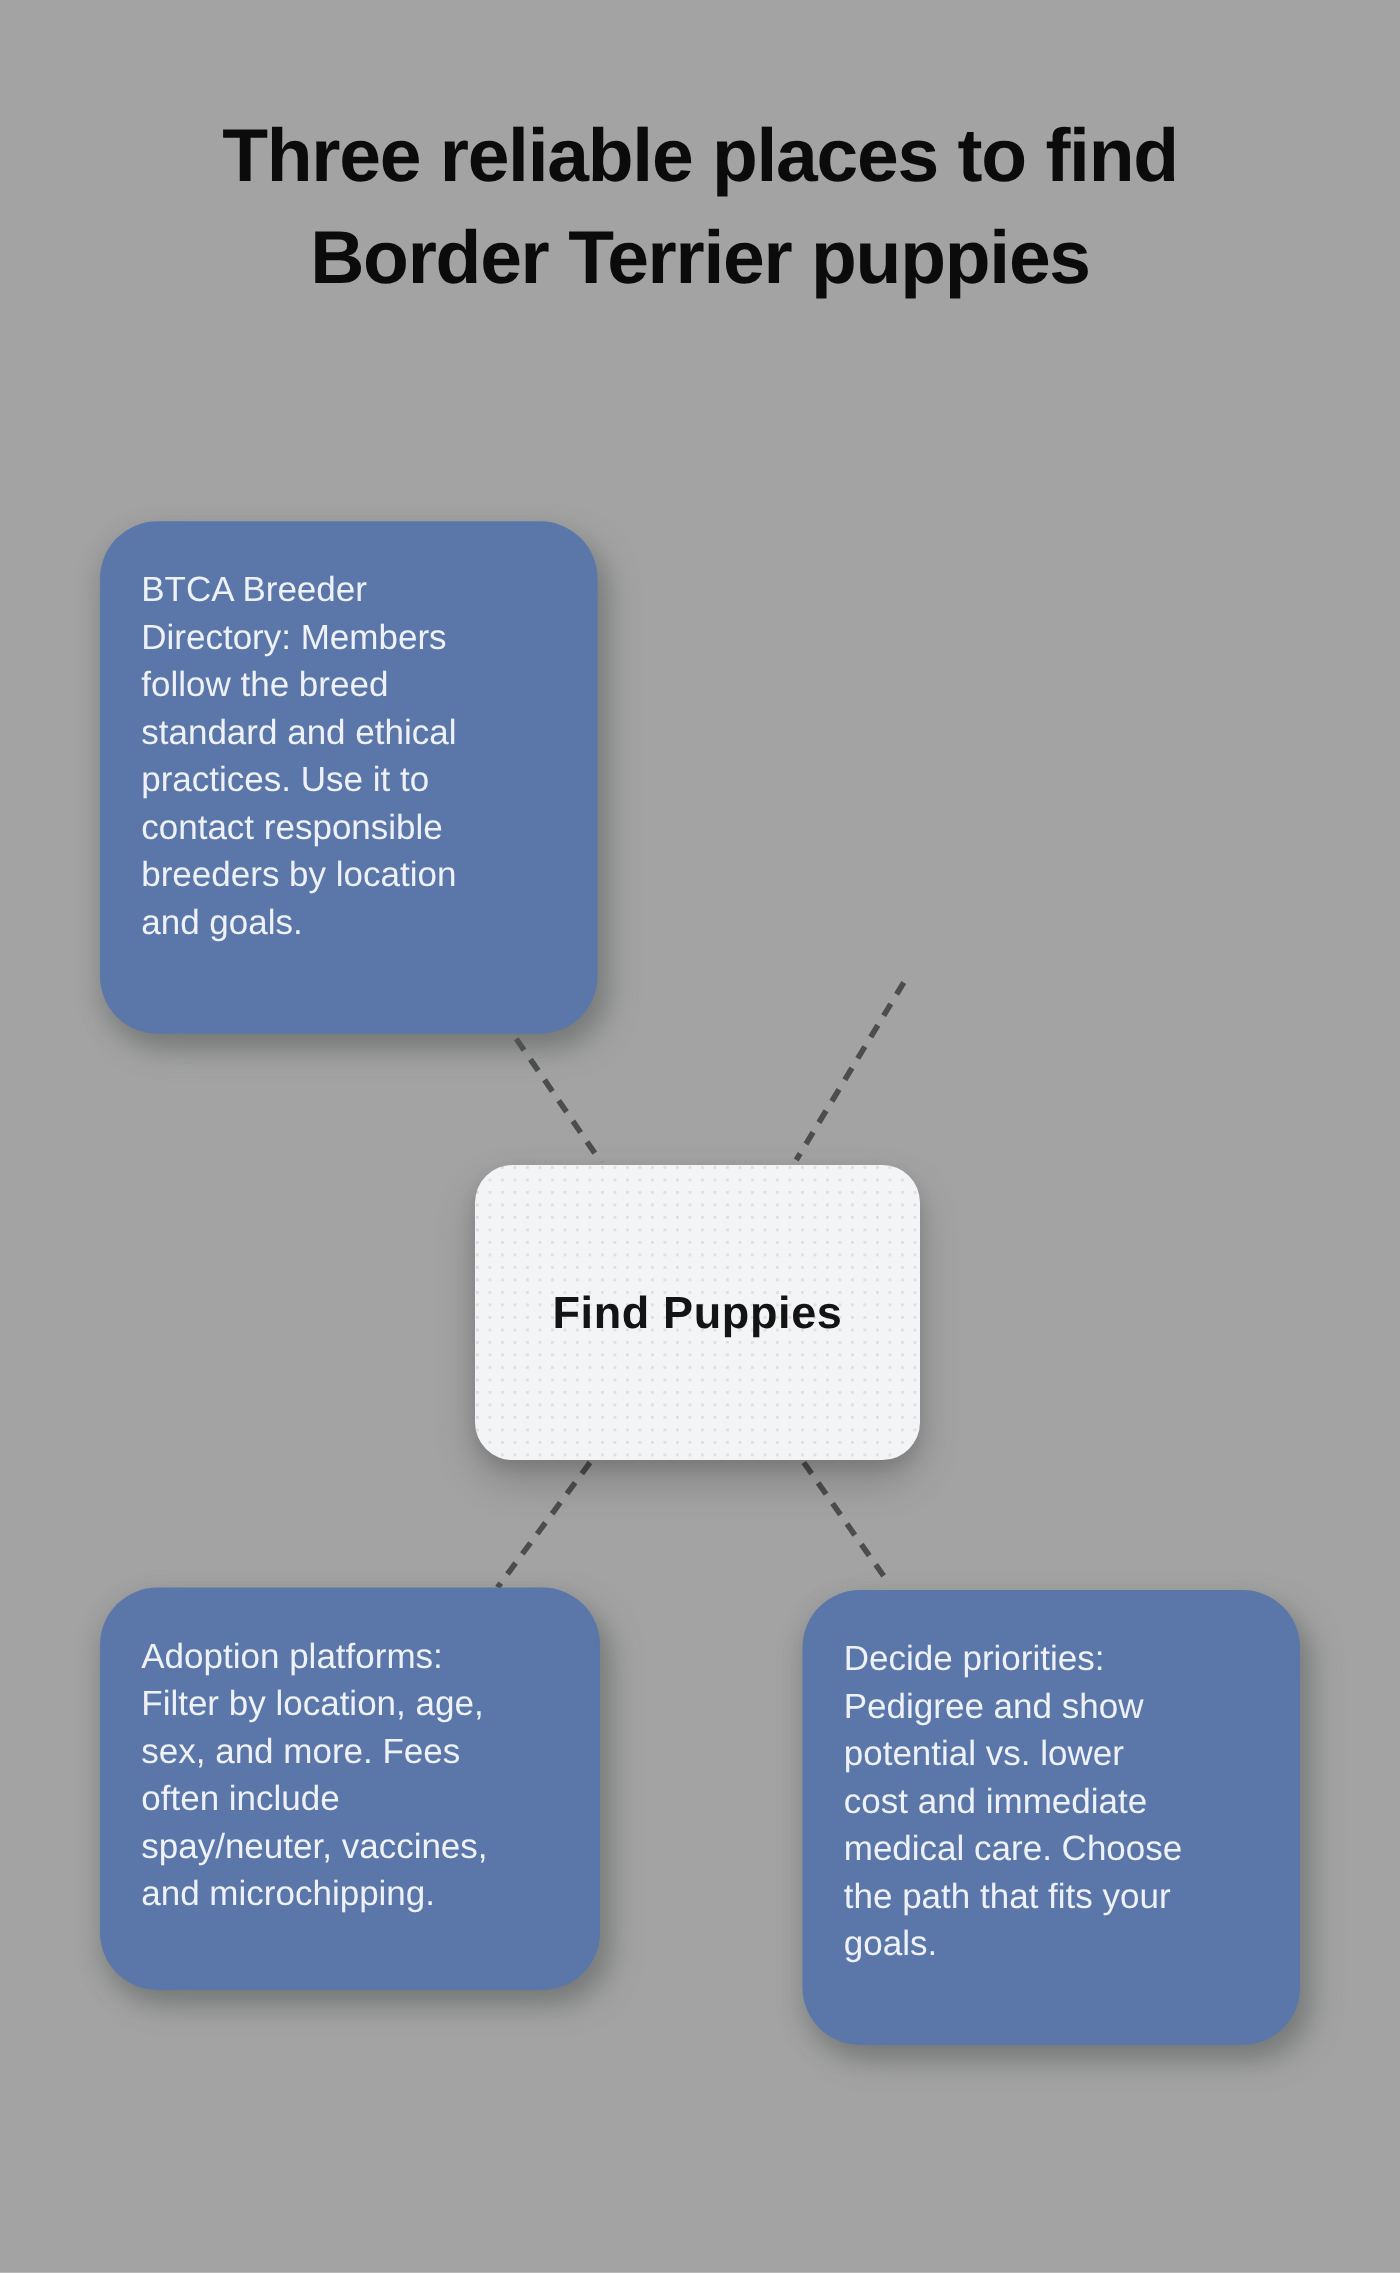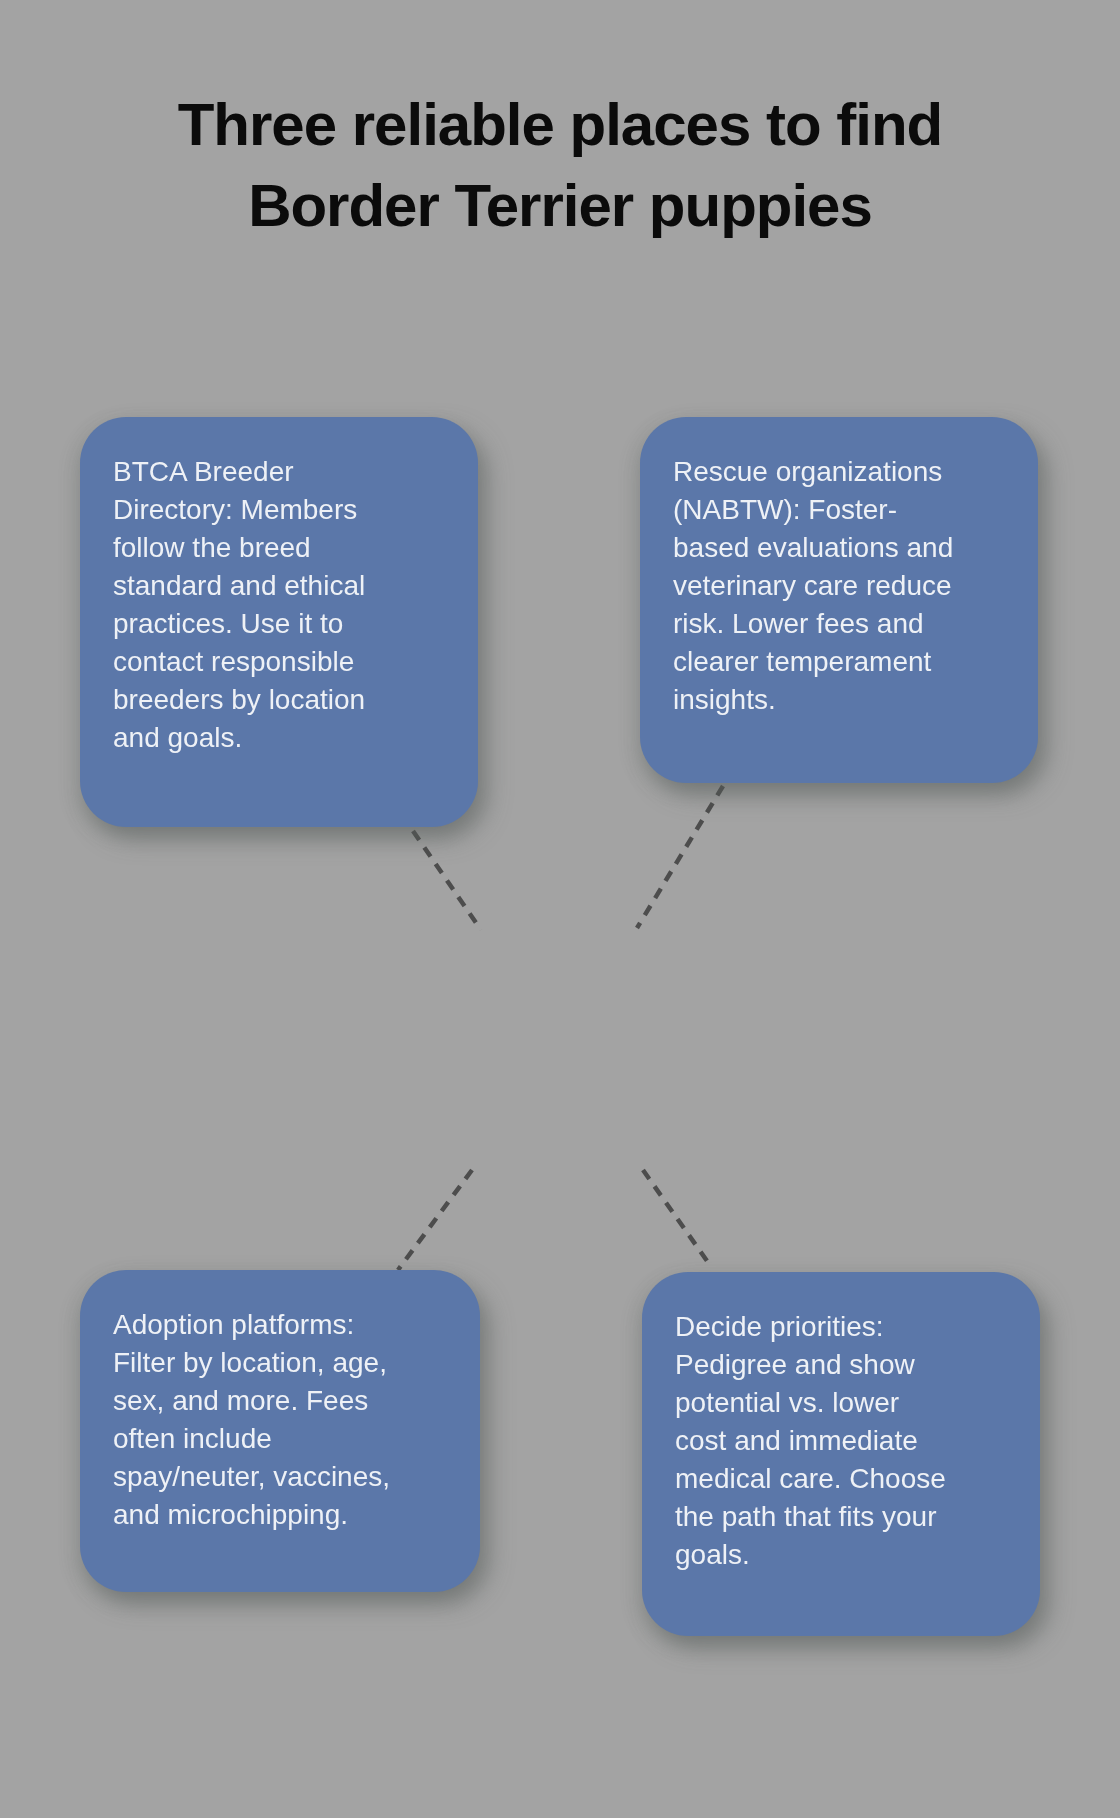--- a/index.html
+++ b/index.html
@@ -98,30 +98,24 @@
     <p class="node-text">BTCA Breeder
 Directory: Members
 follow the breed
 standard and ethical
 practices. Use it to
 contact responsible
 breeders by location
 and goals.</p>
   </div>
 
-  <div class="node node-tr">
-    <p class="node-text">Rescue organizations
-(NABTW): Foster-
-based evaluations and
-veterinary care reduce
-risk. Lower fees and
-clearer temperament
-insights.</p>
+
+  <div class="center-node">
+    <span class="center-label">Find Puppies</span>
   </div>
-
 
   <div class="node node-br">
     <p class="node-text">Decide priorities:
 Pedigree and show
 potential vs. lower
 cost and immediate
 medical care. Choose
 the path that fits your
 goals.</p>
   </div>

